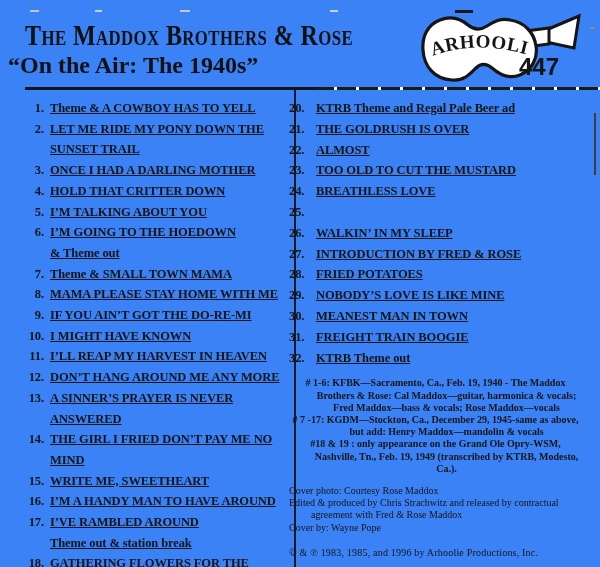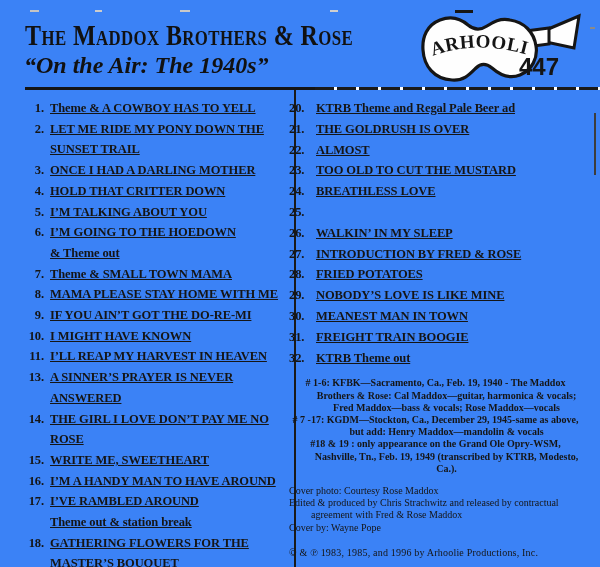--- a/index.html
+++ b/index.html
@@ -9,22 +9,22 @@
     margin:0 auto;
   }
   
   .artist{
     position:absolute;left:25px;top:18px;
     font-size:30px;font-weight:bold;font-variant:small-caps;
     white-space:nowrap;transform:scaleX(0.80);transform-origin:left top;
     letter-spacing:0.5px;color:#111;
   }
   .album{
-    position:absolute;left:24px;top:52px;
-    font-size:24px;font-weight:bold;font-style:italic;white-space:nowrap;color:#111;
+    position:absolute;left:8px;top:52px;
+    font-size:24px;font-weight:bold;white-space:nowrap;color:#111;
   }
   .logo{position:absolute;left:420px;top:9px;width:168px;height:78px;}
   
   .rule-h-left{position:absolute;left:25px;top:87px;width:290px;height:3px;background:#151515;}
   .rule-h-right{
     position:absolute;left:315px;top:87px;width:285px;height:3px;
     background:repeating-linear-gradient(90deg,#1a1a1a 0 19px,#fefefe 19px 22px);
   }
   .rule-v{position:absolute;left:294px;top:90px;width:2px;height:477px;background:#1a1a1a;}
   
@@ -129,29 +129,33 @@
       <div class="track">
         <span class="num">10.</span>
         <span class="title">I MIGHT HAVE KNOWN</span>
       </div>
 
       <div class="track">
         <span class="num">11.</span>
         <span class="title">I’LL REAP MY HARVEST IN HEAVEN</span>
       </div>
 
+      <div class="track">
+        <span class="num">12.</span>
+        <span class="title">DON’T HANG AROUND ME ANY MORE</span>
+      </div>
 
       <div class="track">
         <span class="num">13.</span>
         <span class="title">A SINNER’S PRAYER IS NEVER ANSWERED</span>
       </div>
 
       <div class="track">
         <span class="num">14.</span>
-        <span class="title">THE GIRL I LOVE DON’T PAY ME NO ROSE</span>
+        <span class="title">THE GIRL I FRIED DON’T PAY ME NO MIND</span>
       </div>
 
       <div class="track">
         <span class="num">15.</span>
         <span class="title">WRITE ME, SWEETHEART</span>
       </div>
 
       <div class="track">
         <span class="num">16.</span>
         <span class="title">I’M A HANDY MAN TO HAVE AROUND</span>

